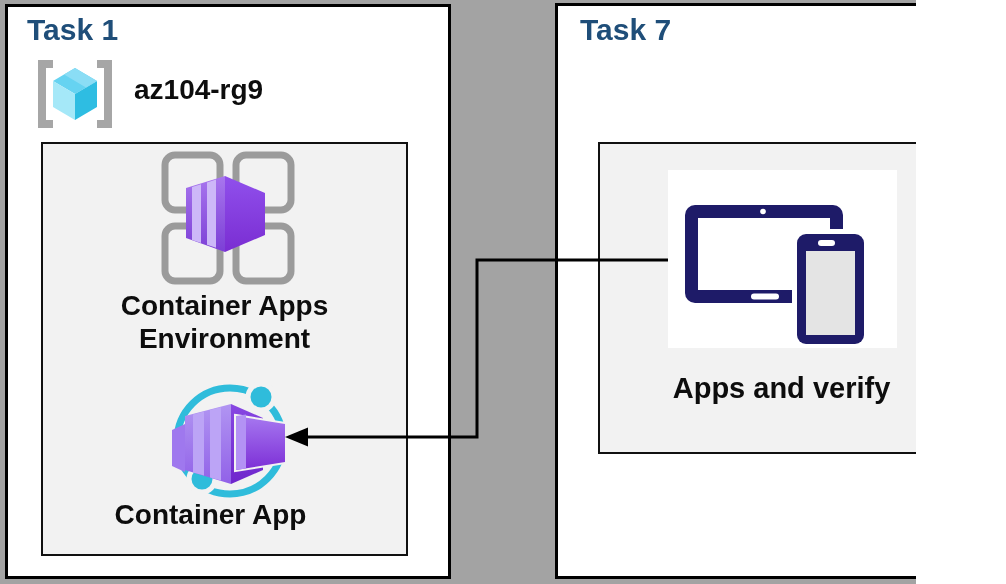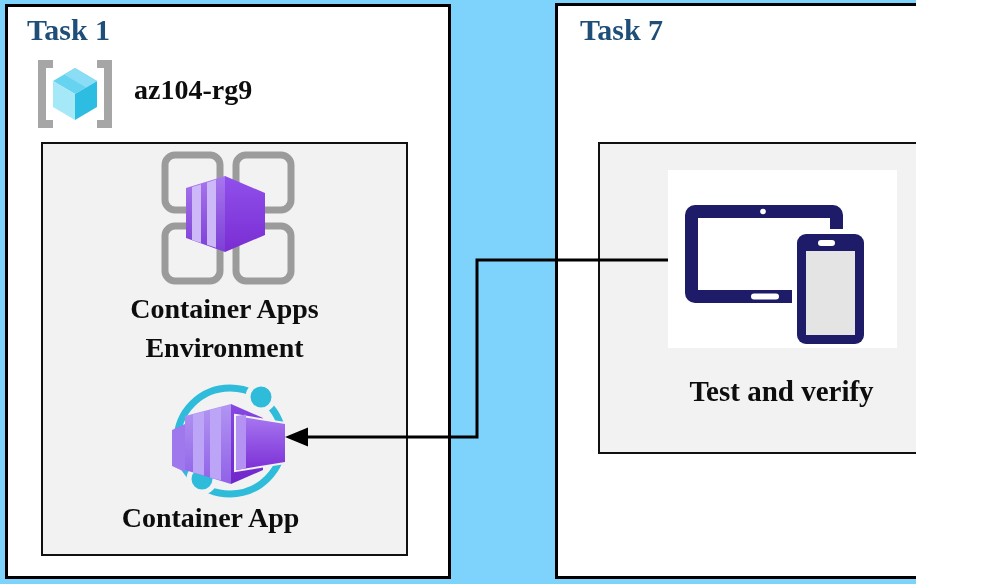--- a/index.html
+++ b/index.html
@@ -2,23 +2,22 @@
 <html><head>
 <meta charset="utf-8">
 <style>
   * { margin: 0; padding: 0; box-sizing: border-box; }
   html, body { background: #ffffff; }
   body { font-family: "Liberation Sans", sans-serif; }
   .canvas {
     position: relative;
     width: 916px;
     height: 584px;
-    background: #7dd3fc;
+    background: #a3a3a3;
     overflow: hidden;
-    font-family: Liberation Serif, serif;
   }
   .task-box {
     position: absolute;
     background: #ffffff;
     border: 3px solid #000000;
   }
   .task-box.t1 { left: 5px;   top: 4px; width: 446px; height: 575px; }
   .task-box.t2 { left: 555px; top: 3px; width: 448px; height: 576px; }
   .task-title {
     position: absolute;
@@ -47,21 +46,21 @@
   .panel.p1 { left: 41px;  top: 142px; width: 367px; height: 414px; }
   .panel.p2 { left: 598px; top: 142px; width: 367px; height: 312px; }
   .env-icon { position: absolute; left: 160px; top: 150px; }
   .app-icon { position: absolute; left: 163px; top: 378px; }
   .node-label {
     position: absolute;
     font-size: 28px;
     font-weight: 700;
     color: #0d0d0d;
     text-align: center;
-    line-height: 39px;
+    line-height: 33px;
   }
   .node-label.env { left: 61px; top: 289px; width: 327px; }
   .node-label.app { left: 47px; top: 498px; width: 327px; text-align: center; }
   .node-label.verify { left: 618px; top: 372px; width: 327px; font-size: 29px; }
   .white-plate {
     position: absolute;
     left: 668px; top: 170px; width: 229px; height: 178px;
     background: #ffffff;
   }
   .devices-icon { position: absolute; left: 0; top: 0; }
@@ -154,20 +153,20 @@
       <rect x="17" y="35" width="158" height="98" rx="10" fill="#1E1B68"></rect>
       <rect x="30" y="48" width="132" height="72" fill="#FFFFFF"></rect>
       <circle cx="95" cy="41.5" r="2.8" fill="#FFFFFF"></circle>
       <rect x="83" y="123.5" width="28" height="6" rx="3" fill="#FFFFFF"></rect>
       <rect x="124" y="59" width="77" height="118" rx="12" fill="#FFFFFF"></rect>
       <rect x="129" y="64" width="67" height="110" rx="9" fill="#1E1B68"></rect>
       <rect x="150" y="70" width="17" height="6" rx="3" fill="#FFFFFF"></rect>
       <rect x="138" y="81" width="49" height="84" fill="#E4E4E4"></rect>
     </svg>
   </div>
-  <div class="node-label verify">Test and verify</div>
+  <div class="node-label verify">Apps and verify</div>
 
   <svg class="connector" width="1006" height="584" viewBox="0 0 1006 584">
     <path d="M668,260 H477 V437 H306" fill="none" stroke="#000000" stroke-width="3"></path>
     <polygon points="285,437 308,427.5 308,446.5" fill="#000000"></polygon>
   </svg>
 
 </div>
 
 </body></html>

